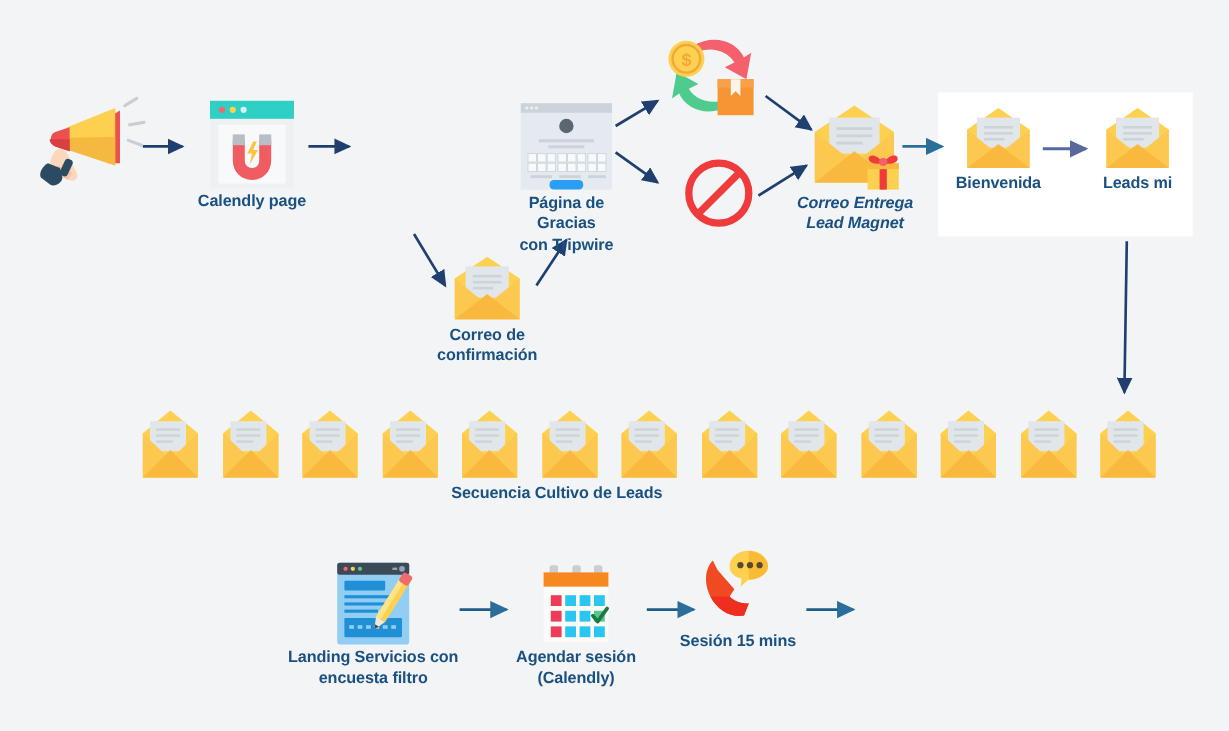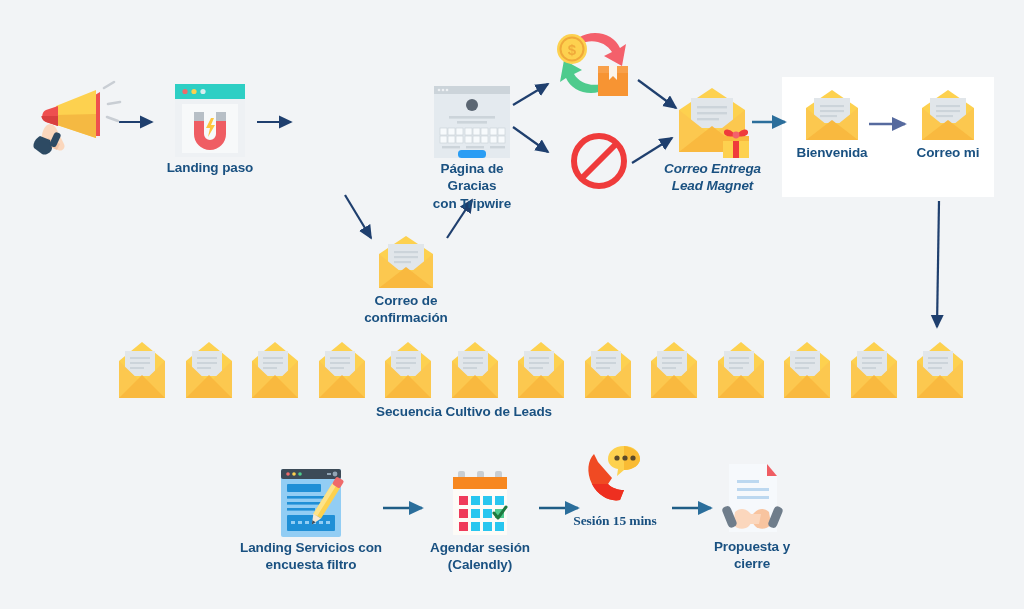--- a/index.html
+++ b/index.html
@@ -131,21 +131,21 @@
         <circle cx="21" cy="9.5" r="2.6" fill="#ef6a6a"></circle>
         <circle cx="30" cy="9.5" r="2.6" fill="#fdd14f"></circle>
         <circle cx="39" cy="9.5" r="2.6" fill="#d8eef0"></circle>
         <rect x="18" y="22" width="56" height="49" fill="#f7f9fa"></rect>
         <path d="M30,34 L30,52 a16,16 0 0 0 32,0 L62,34 L52,34 L52,52 a6,6 0 0 1 -12,0 L40,34 Z" fill="#ef5d63"></path>
         <rect x="30" y="30" width="10" height="9" fill="#b7bfc6"></rect>
         <rect x="52" y="30" width="10" height="9" fill="#b7bfc6"></rect>
         <path d="M47,36 L42,46 L46,46 L44,55 L51,43 L47,43 L50,36 Z" fill="#fdc53f"></path>
       </svg>
     </span>
-    <div class="node-label">Landing paso</div>
+    <div class="node-label">Calendly page</div>
   </div>
 
 
   <div class="node" style="left:417px; top:84px; width:110px;">
     <span class="icon-wrap">
       <svg width="110" height="76" viewBox="0 0 110 76">
         <rect x="17" y="2" width="76" height="72" fill="#e4eaef"></rect>
         <rect x="17" y="2" width="76" height="8" fill="#ccd4da"></rect>
         <circle cx="22" cy="6" r="1.3" fill="#eef1f4"></circle>
         <circle cx="26" cy="6" r="1.3" fill="#eef1f4"></circle>
@@ -227,21 +227,21 @@
           <path d="M13,10 C8,2 0,2 1,7 C2,11 9,11 13,10 Z" fill="#ef3b3b"></path>
           <path d="M13,10 C18,2 26,2 25,7 C24,11 17,11 13,10 Z" fill="#ef3b3b"></path>
           <circle cx="13" cy="9" r="3.4" fill="#f4606b"></circle>
         </g>
       </svg>
     </span>
     <div class="node-label">Correo Entrega
 Lead Magnet</div>
   </div>
 
-  <div class="node" style="left:361px; top:236px; width:90px;">
+  <div class="node" style="left:361px; top:214px; width:90px;">
     <span class="icon-wrap">
       <svg width="90" height="56" viewBox="0 0 90 56">
         <g transform="translate(17,0)">
           <path d="M1,18 L28,0 L55,18 L55,52 L1,52 Z" fill="#fdd14f"></path>
           <rect x="10" y="8" width="36" height="26" fill="#e1e6ea"></rect>
           <rect x="16" y="15" width="24" height="2.2" fill="#ccd4da"></rect>
           <rect x="16" y="20" width="24" height="2.2" fill="#ccd4da"></rect>
           <rect x="16" y="25" width="17" height="2.2" fill="#ccd4da"></rect>
           <path d="M1,18 L28,40 L55,18 L55,52 L1,52 Z" fill="#fcc84f"></path>
           <path d="M1,52 L28,31 L55,52 Z" fill="#f9b93f"></path>
@@ -276,21 +276,21 @@
           <path d="M1,18 L27,0 L53,18 L53,50 L1,50 Z" fill="#fdd14f"></path>
           <rect x="9" y="8" width="36" height="25" fill="#e1e6ea"></rect>
           <rect x="15" y="15" width="24" height="2.1" fill="#ccd4da"></rect>
           <rect x="15" y="20" width="24" height="2.1" fill="#ccd4da"></rect>
           <rect x="15" y="25" width="17" height="2.1" fill="#ccd4da"></rect>
           <path d="M1,18 L27,39 L53,18 L53,50 L1,50 Z" fill="#fcc84f"></path>
           <path d="M1,50 L27,30 L53,50 Z" fill="#f9b93f"></path>
         </g>
       </svg>
     </span>
-    <div class="node-label">Correo mi</div>
+    <div class="node-label">Leads mi</div>
   </div>
 
   <div class="seq-row" id="sequence-row" style="left:118px; top:340px; width:846px; height:60px;">
       <span>
         <svg width="48" height="58" viewBox="0 0 48 58">
           <path d="M1,19 L24,0 L47,19 L47,56 L1,56 Z" fill="#fdd14f"></path>
           <rect x="7" y="9" width="30" height="25" fill="#e1e6ea"></rect>
           <rect x="12" y="15" width="20" height="2" fill="#ccd4da"></rect>
           <rect x="12" y="20" width="20" height="2" fill="#ccd4da"></rect>
           <rect x="12" y="25" width="14" height="2" fill="#ccd4da"></rect>
@@ -493,47 +493,29 @@
           <rect x="36" y="55" width="9" height="9" fill="#29c6ef"></rect>
           <rect x="48" y="55" width="9" height="9" fill="#29c6ef"></rect>
         </g>
         <path d="M47,46 L51,51 L59,40" stroke="#1f7a3f" stroke-width="3" fill="none" stroke-linecap="round" stroke-linejoin="round"></path>
       </svg>
     </span>
     <div class="node-label">Agendar sesión
 (Calendly)</div>
   </div>
 
-  <div class="node" style="left:557px; top:440px; width:116px;font-family:Liberation Serif, serif;">
+  <div class="node" style="left:557px; top:453px; width:116px;">
     <span class="icon-wrap">
       <svg width="70" height="72" viewBox="0 0 70 72" style="margin:0 auto; display:block;">
         <path d="M14,14 C8,20 6,32 12,44 C18,56 30,62 40,60 L44,50 C38,50 32,48 28,44 L32,38 L18,22 Z" fill="#f04a23"></path>
         <path d="M12,44 C18,56 30,62 40,60 L44,50 C38,50 32,48 28,44 Z" fill="#ee2f20"></path>
         <path d="M34,6 C24,6 18,12 18,19 C18,24 22,28 28,29 L27,36 L34,30 C44,30 50,24 50,19 C50,12 44,6 34,6 Z" fill="#fdd14f" transform="translate(10,0)"></path>
         <path d="M44,6 C52,7 60,12 60,19 C60,24 54,30 44,30 Z" fill="#f9bb34"></path>
         <circle cx="37" cy="18" r="2.6" fill="#5b4a2a"></circle>
         <circle cx="45" cy="18" r="2.6" fill="#5b4a2a"></circle>
         <circle cx="53" cy="18" r="2.6" fill="#5b4a2a"></circle>
       </svg>
     </span>
     <div class="node-label">Sesión 15 mins</div>
   </div>
 
-  <div class="node" style="left:700px; top:460px; width:104px;">
-    <span class="icon-wrap">
-      <svg width="74" height="78" viewBox="0 0 74 78" style="margin:0 auto; display:block;">
-        <path d="M14,4 L52,4 L62,16 L62,72 L14,72 Z" fill="#f6f9fc"></path>
-        <path d="M52,4 L62,16 L52,16 Z" fill="#ef5d63"></path>
-        <rect x="22" y="20" width="22" height="3" fill="#bcd8f0"></rect>
-        <rect x="22" y="28" width="32" height="3" fill="#bcd8f0"></rect>
-        <rect x="22" y="36" width="32" height="3" fill="#bcd8f0"></rect>
-        <path d="M20,52 C24,48 30,48 34,52 L40,58 L34,66 C30,70 22,70 18,64 Z" fill="#fbd7bd"></path>
-        <path d="M54,52 C50,48 44,48 40,52 L34,58 L40,66 C44,70 52,70 56,64 Z" fill="#f8c49f"></path>
-        <path d="M28,54 L46,54 L44,64 L30,64 Z" fill="#fbd7bd"></path>
-        <rect x="10" y="46" width="9" height="22" rx="4" transform="rotate(-22 14 57)" fill="#6f7d8b"></rect>
-        <rect x="56" y="46" width="9" height="22" rx="4" transform="rotate(22 60 57)" fill="#6f7d8b"></rect>
-      </svg>
-    </span>
-    <div class="node-label">Propuesta y
-cierre</div>
-  </div>
 
 </div>
 
 </body></html>

